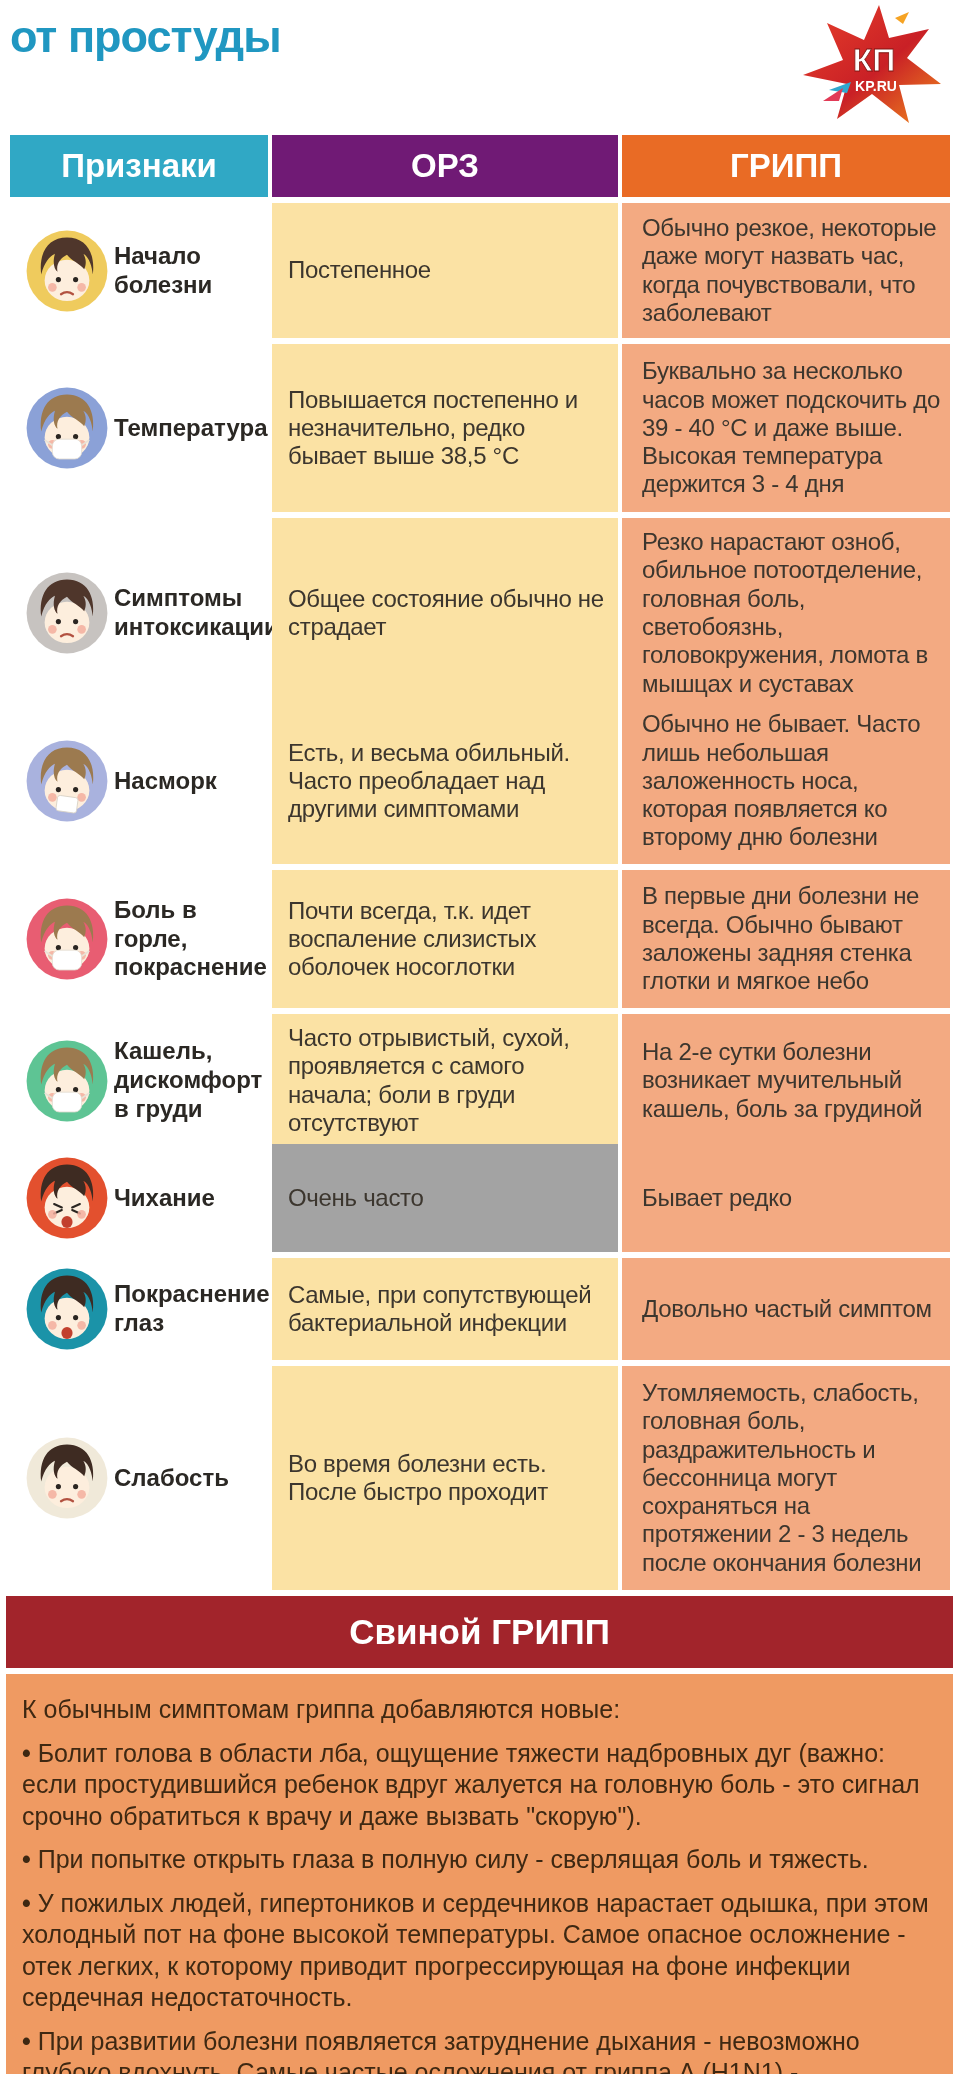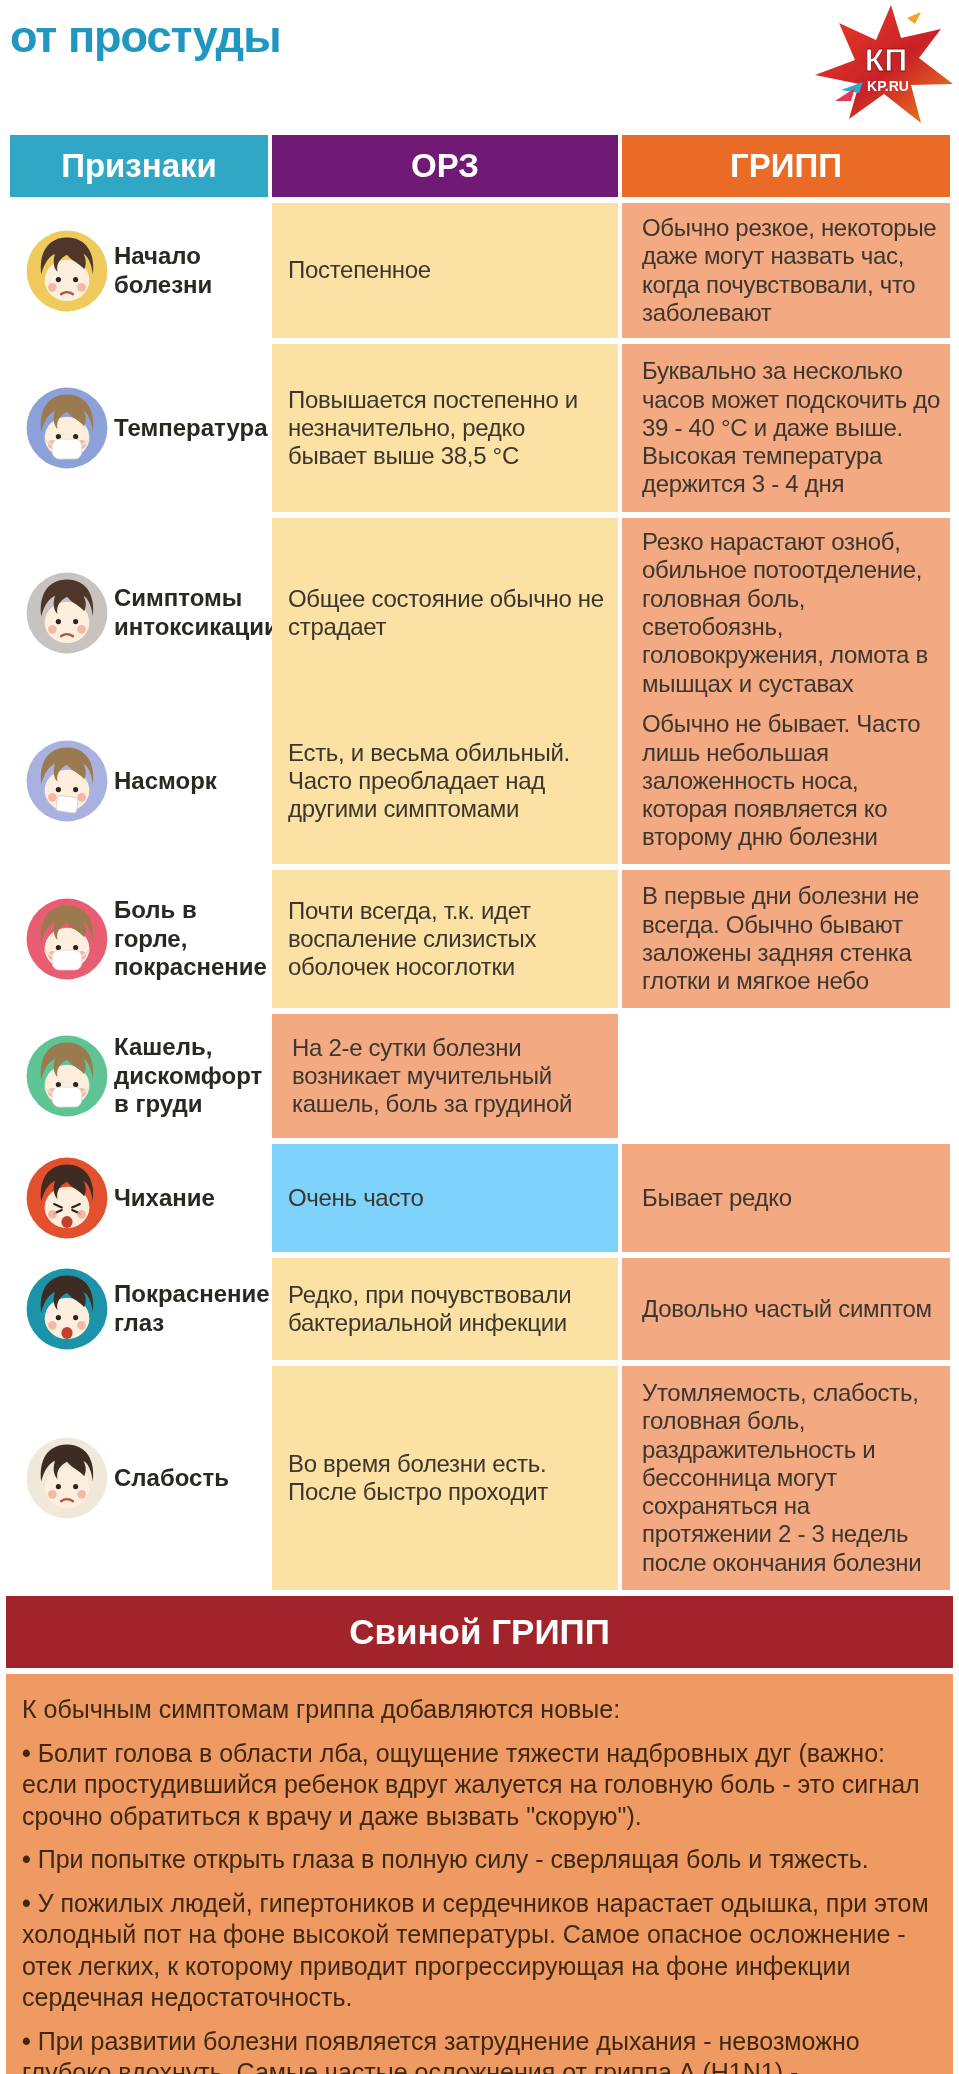--- a/index.html
+++ b/index.html
@@ -6,21 +6,21 @@
   body{
     width:959px;height:2074px;background:#ffffff;position:relative;
     font-family:"Liberation Sans",sans-serif;overflow:hidden;
   }
   
   .top{position:relative;height:135px;}
   .title{
     position:absolute;left:10px;top:12px;
     font-size:45px;font-weight:bold;line-height:1.12;letter-spacing:-1px;
   }
-  .logo{position:absolute;right:4px;top:2px;width:146px;height:128px;}
+  .logo{position:absolute;right:16px;top:2px;width:146px;height:128px;}
   .logo svg{width:100%;height:100%;display:block;}
 
   
   .tbl{margin:0 9px 0 10px;}
   .t-row{display:grid;grid-template-columns:258px 346px 328px;column-gap:4px;margin-bottom:6px;}
   .t-head .hc{
     display:flex;align-items:center;justify-content:center;
     color:#ffffff;font-weight:bold;font-size:33px;height:62px;
   }
   .c1{display:flex;align-items:center;gap:4px;padding-left:14px;background:#ffffff;}
@@ -202,53 +202,56 @@
 
   <div class="t-row" style="height:124px">
     <div class="c1">
       <span class="icon-wrap face-mask" style="--bg: #5ec494; --hair: #9c7a4f;">
           <svg viewBox="0 0 100 100">
             <use href="#kid-face"></use>
           </svg>
         </span>
       <span class="sym-label">Кашель, дискомфорт в груди</span>
     </div>
+    <div class="c2" style="background-color: rgb(251, 226, 164);">
+        <span>Часто отрывистый, сухой, проявляется с самого начала; боли в груди отсутствуют</span>
+      </div>
     <div class="c3" style="background-color: rgb(243, 170, 130);">
         <span>На 2-е сутки болезни возникает мучительный кашель, боль за грудиной</span>
       </div>
   </div>
 
   <div class="t-row" style="height:108px">
     <div class="c1">
       <span class="icon-wrap face-sneeze" style="--bg: #e3502e; --hair: #3e2b22;">
           <svg viewBox="0 0 100 100">
             <use href="#kid-face"></use>
           </svg>
         </span>
       <span class="sym-label">Чихание</span>
     </div>
-    <div class="c2" style="background-color: #7dd3fc;">
+    <div class="c2" style="background-color: #a3a3a3;">
         <span>Очень часто</span>
       </div>
     <div class="c3" style="background-color: rgb(243, 170, 130);">
         <span>Бывает редко</span>
       </div>
   </div>
 
   <div class="t-row" style="height:102px">
     <div class="c1">
       <span class="icon-wrap face-open" style="--bg: #1b93a8; --hair: #3e2b22;">
           <svg viewBox="0 0 100 100">
             <use href="#kid-face"></use>
           </svg>
         </span>
       <span class="sym-label">Покраснение глаз</span>
     </div>
     <div class="c2" style="background-color: rgb(251, 226, 164);">
-        <span>Редко, при почувствовали бактериальной инфекции</span>
+        <span>Самые, при сопутствующей бактериальной инфекции</span>
       </div>
     <div class="c3" style="background-color: rgb(243, 170, 130);">
         <span>Довольно частый симптом</span>
       </div>
   </div>
 
   <div class="t-row" style="height:224px">
     <div class="c1">
       <span class="icon-wrap face-frown" style="--bg: #f0e9d9; --hair: #3e2b22;">
           <svg viewBox="0 0 100 100">

